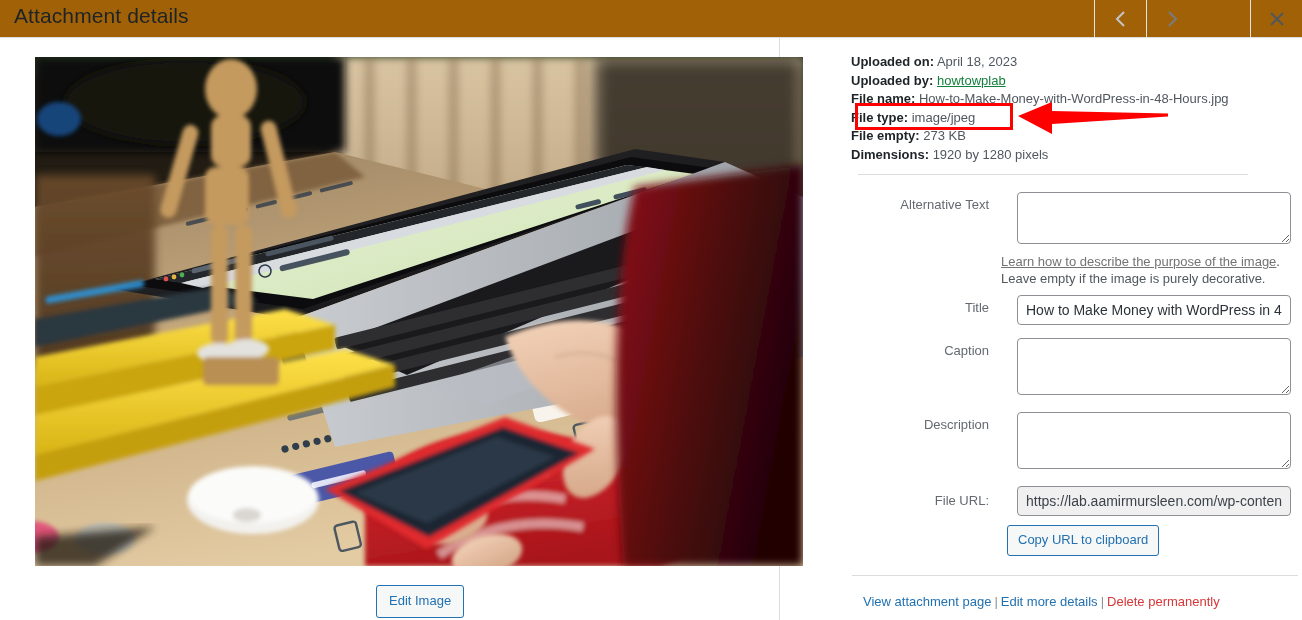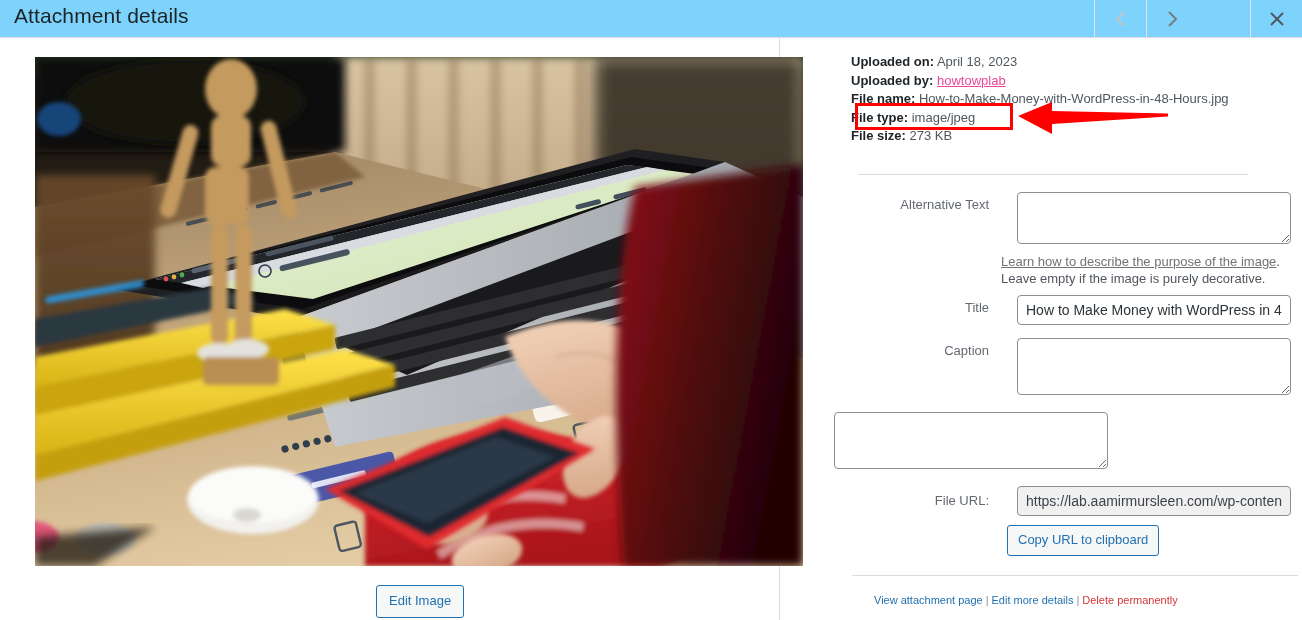--- a/index.html
+++ b/index.html
@@ -9,21 +9,21 @@
     font-family:"Liberation Sans", sans-serif;
     background:#fff;
     overflow:hidden;
     position:relative;
     -webkit-font-smoothing:antialiased;
   }
 
   
   #modal-header{
     position:absolute; left:0; top:0; width:1302px; height:38px;
-    background:#7dd3fc;
+    background:#a16207;
     border-bottom:1px solid #ddd;
   }
   #modal-title{
     position:absolute; left:14px; top:4px;
     font-size:21px; color:#1d2327; font-weight:400;
     letter-spacing:.1px;
   }
   .navbtn{
     position:absolute; top:0; height:38px; width:52px;
     background:transparent; border:0; border-left:1px solid #e3e3e3;
@@ -67,21 +67,21 @@
     background:#fff;
     padding:0;
   }
 
   #meta-block{
     position:absolute; left:17px; top:15px; width:430px;
     font-size:13px; line-height:18.5px; color:#50575e;
   }
   #meta-block div{ white-space:nowrap; }
   #meta-block strong{ color:#1d2327; font-weight:700; }
-  #meta-block a{ color:#ec4899; text-decoration:underline; }
+  #meta-block a{ color:#15803d; text-decoration:underline; }
 
   .hr{
     position:absolute; left:24px; width:390px; height:1px;
     background:#dcdcde;
   }
   #hr-top{ top:136px; }
   #hr-bottom{ top:537px; width:446px; left:18px; }
 
   
   .setting{
@@ -127,22 +127,22 @@
     position:absolute; left:1007px; top:525px;
     padding:4px 10px;
     font-size:13px; line-height:1.6;
     color:#2271b1; background:#f6f7f7;
     border:1px solid #2271b1; border-radius:3px;
     cursor:pointer;
     font-family:"Liberation Sans", sans-serif;
   }
 
   #actions{
-    position:absolute; left:40px; top:556px;
-    font-size:11px; color:#646970;
+    position:absolute; left:29px; top:556px;
+    font-size:13px; color:#646970;
   }
   #actions a{ text-decoration:none; }
   #actions a.blue{ color:#2271b1; }
   #actions a.red{ color:#d63638; }
   #actions .sep{ color:#8c8f94; padding:0 3px; }
 
   
   #annotation{
     position:absolute; left:0; top:0; width:1302px; height:620px;
     pointer-events:none;
@@ -443,22 +443,26 @@
     </div>
     <div>
       <strong>File name:</strong>
       <span>How-to-Make-Money-with-WordPress-in-48-Hours.jpg</span>
     </div>
     <div>
       <strong>File type:</strong>
       <span>image/jpeg</span>
     </div>
     <div>
-      <strong>File size:</strong>
+      <strong>File empty:</strong>
       <span>273 KB</span>
+    </div>
+    <div>
+      <strong>Dimensions:</strong>
+      <span>1920 by 1280 pixels</span>
     </div>
   </div>
 
   <div class="hr" id="hr-top"></div>
 
   <div class="setting" id="alt-row">
     <div class="lbl">Alternative Text</div>
     <div class="field-wrap">
       <textarea class="fld" id="alt-text-input" style=""></textarea>
     </div>
@@ -477,20 +481,21 @@
   </div>
 
   <div class="setting" id="caption-row">
     <div class="lbl">Caption</div>
     <div class="field-wrap">
       <textarea class="fld" id="caption-input" style=""></textarea>
     </div>
   </div>
 
   <div class="setting" id="description-row">
+    <div class="lbl">Description</div>
     <div class="field-wrap">
       <textarea class="fld" id="description-input" style=""></textarea>
     </div>
   </div>
 
   <div class="setting" id="fileurl-row">
     <div class="lbl">File URL:</div>
     <div class="field-wrap">
       <input class="fld" type="text" readonly="" id="file-url-input" value="https://lab.aamirmursleen.com/wp-content/uploads/2023/04/How-to-Make-Money-with-WordPress-in-48-Hours.jpg" style="">
     </div>

